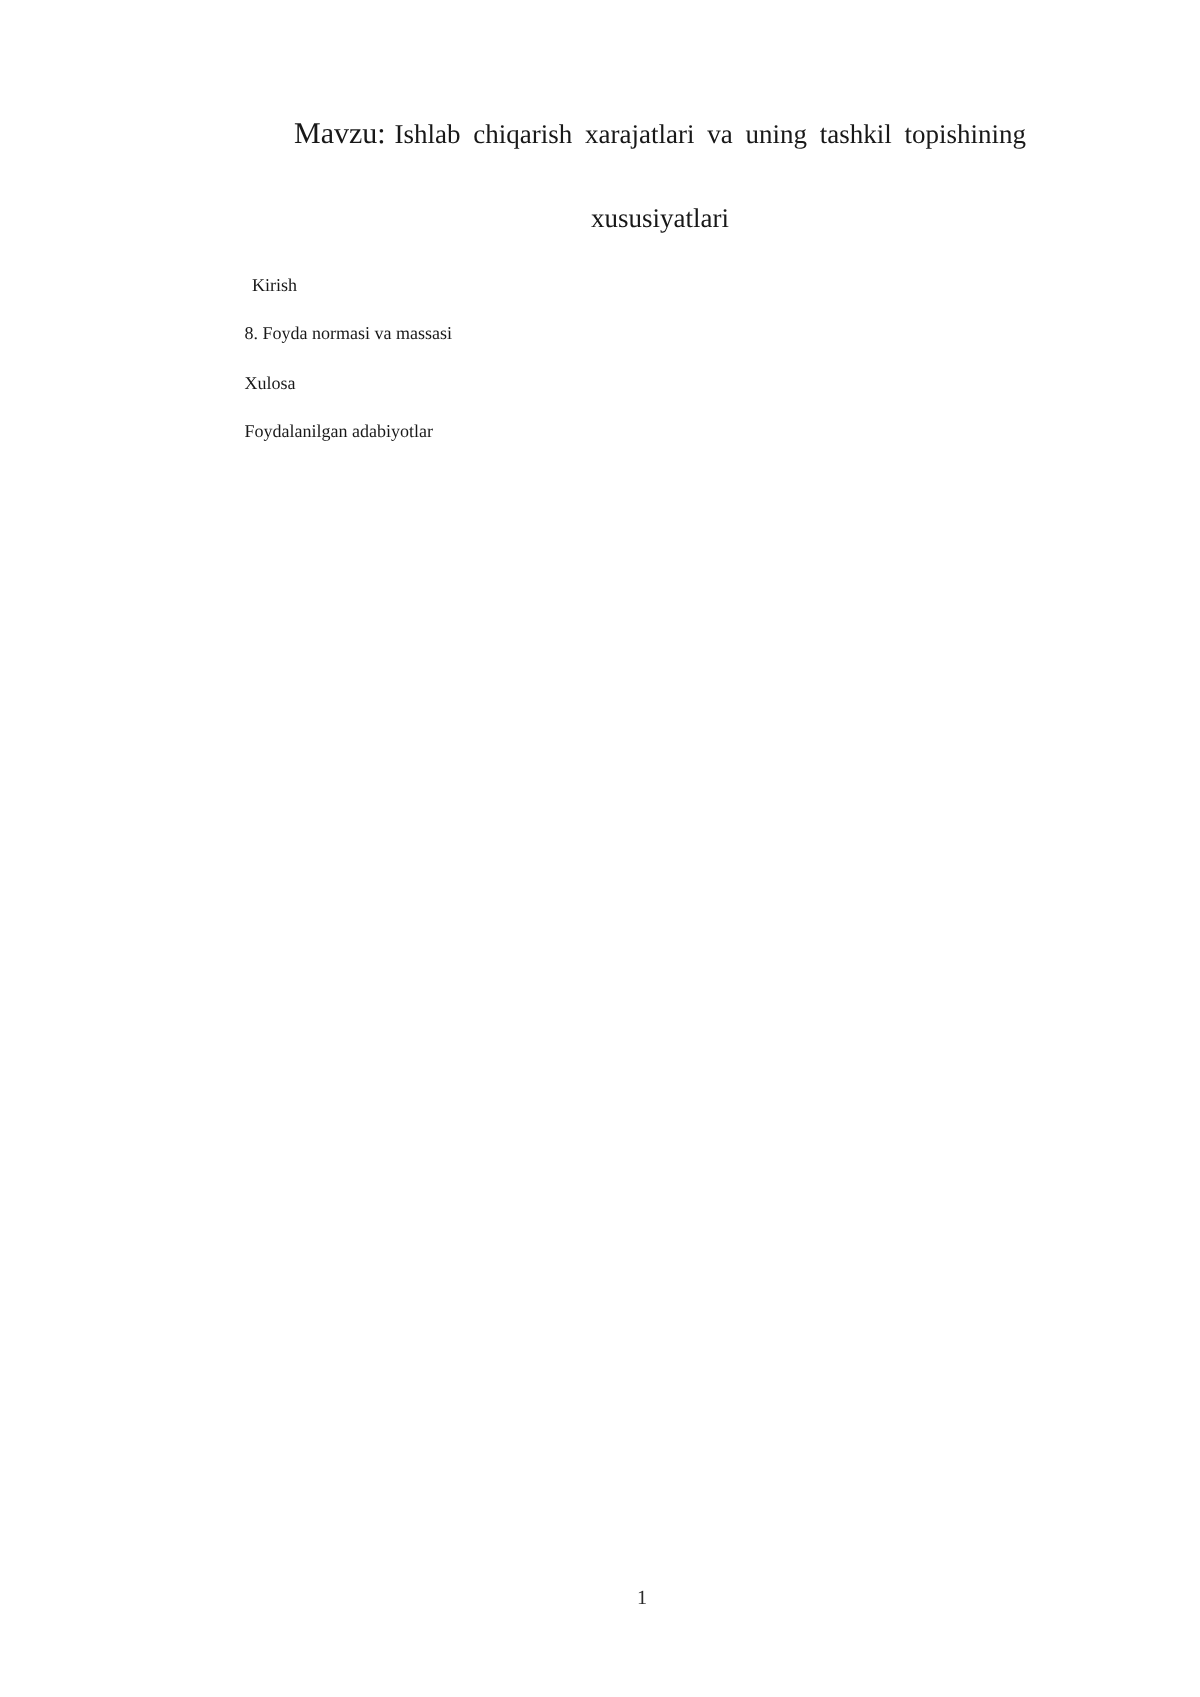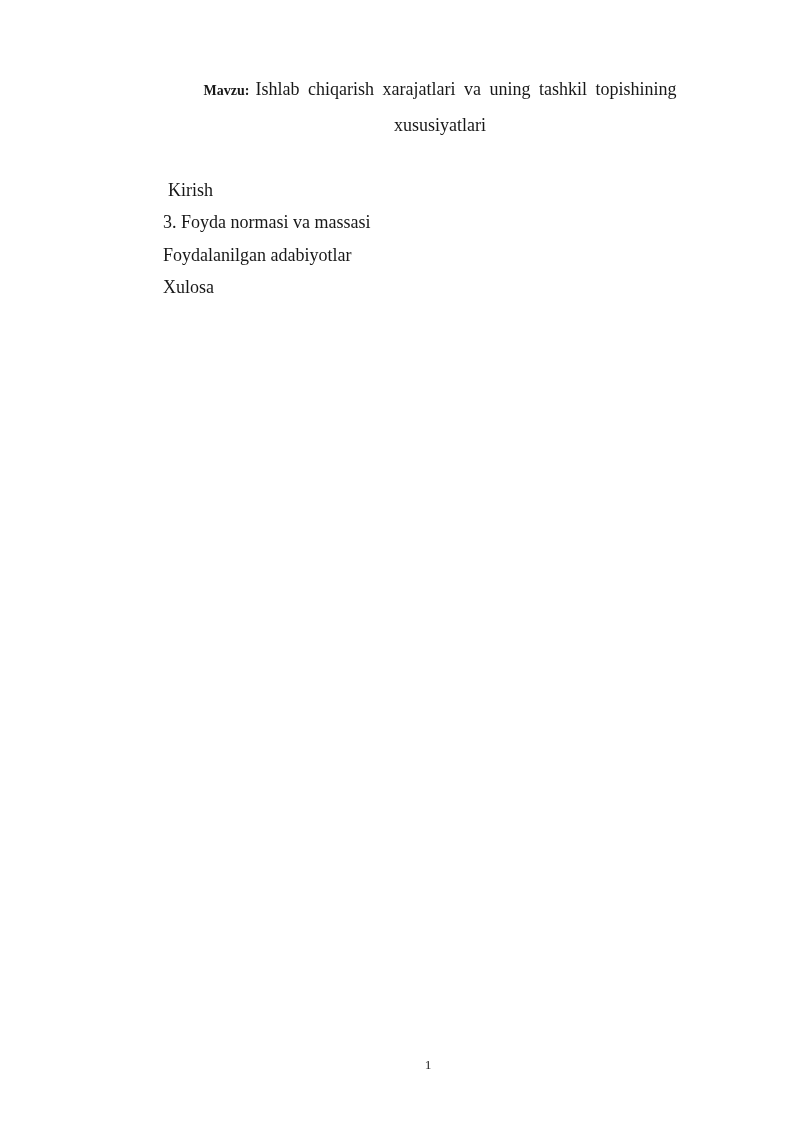--- a/index.html
+++ b/index.html
@@ -23,34 +23,35 @@
     width: 560px;
     text-align: center;
     font-size: 18px;
     line-height: 34px;
   }
   .title-line1 {
     word-spacing: 4px;
     white-space: nowrap;
   }
   .title-prefix {
-    font-weight: bold;
-    font-size: 14px;
+    font-weight: normal;
+    font-size: 20px;
     margin-right: 6px;
     word-spacing: normal;
   }
   .title-line2 {
     word-spacing: normal;
+    margin-top: 22px;
   }
   .toc {
     position: absolute;
     top: 174px;
     left: 163px;
     right: 60px;
-    font-size: 18px;
+    font-size: 12px;
   }
   .toc-line {
     height: 32.4px;
     line-height: 32.4px;
     white-space: nowrap;
   }
   
   .toc-line:first-child {
     padding-left: 5px;
   }
@@ -71,20 +72,20 @@
 
   <div class="title-block">
     <div class="title-line1">
       <span class="title-prefix">Mavzu:</span><span>Ishlab chiqarish xarajatlari va uning tashkil topishining</span>
     </div>
     <div class="title-line2">xususiyatlari</div>
   </div>
 
   <div class="toc">
     <div class="toc-line">Kirish</div>
-    <div class="toc-line">3. Foyda normasi va massasi</div>
+    <div class="toc-line">8. Foyda normasi va massasi</div>
+    <div class="toc-line">Xulosa</div>
     <div class="toc-line">Foydalanilgan adabiyotlar</div>
-    <div class="toc-line">Xulosa</div>
   </div>
 
   <div class="page-number">1</div>
 
 </div>
 
 </body></html>

